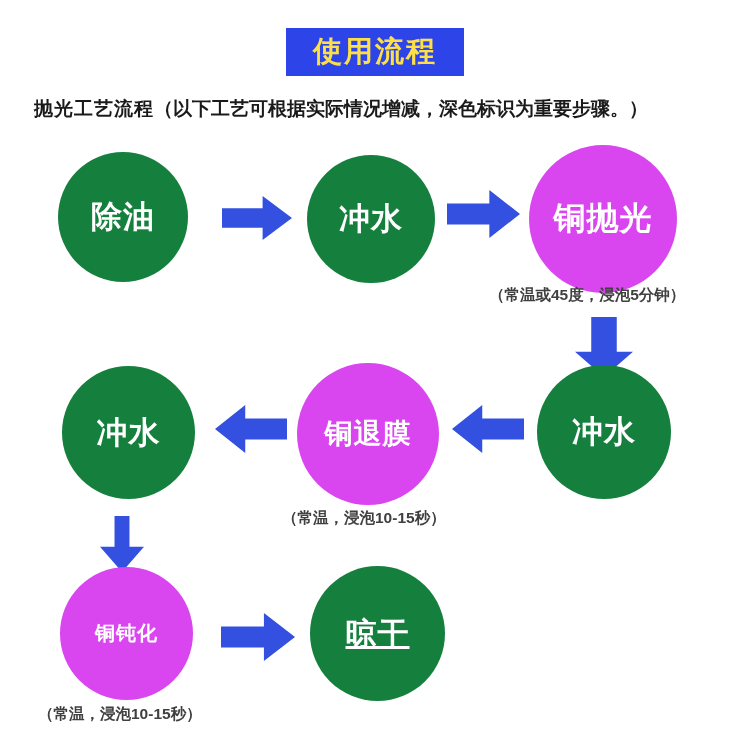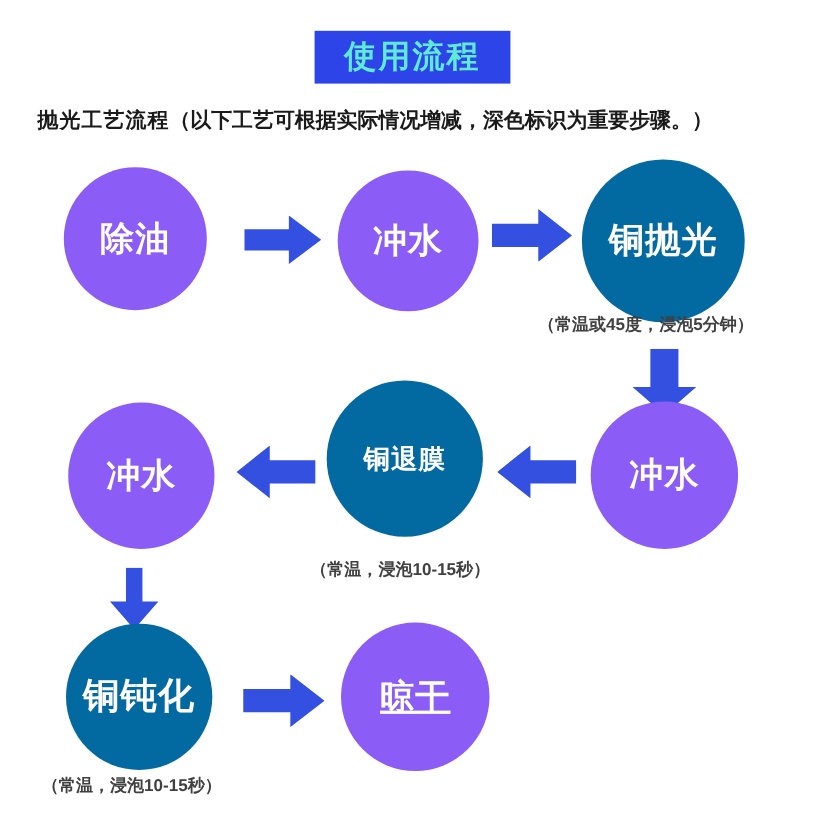--- a/index.html
+++ b/index.html
@@ -22,21 +22,21 @@
   .title-badge {
     position: absolute;
     left: 286px;
     top: 28px;
     width: 178px;
     height: 48px;
     background: #2D45E8;
     display: flex;
     align-items: center;
     justify-content: center;
-    color: #5eead4;
+    color: #fde047;
     font-size: 29px;
     font-weight: bold;
     letter-spacing: 2px;
   }
   .subtitle {
     position: absolute;
     left: 34px;
     top: 96px;
     width: 690px;
     color: #1a1a1a;
@@ -53,22 +53,22 @@
     position: absolute;
     border-radius: 50%;
     display: flex;
     align-items: center;
     justify-content: center;
     color: #ffffff;
     font-weight: bold;
     letter-spacing: 1px;
     box-sizing: border-box;
   }
-  .node.light { background: #8b5cf6; }
-  .node.dark  { background: #0369a1; }
+  .node.light { background: #15803d; }
+  .node.dark  { background: #d946ef; }
 
   
   .caption {
     position: absolute;
     color: #404040;
     font-size: 15.5px;
     font-weight: bold;
     white-space: nowrap;
   }
 
@@ -124,37 +124,37 @@
   </div>
 
   <div class="arrow down" style="left:575px; top:317px; width:58px; height:60px;"></div>
 
   <div class="node light" style="left:62px; top:366px; width:133px; height:133px; font-size:31px;">
     <span>冲水</span>
   </div>
 
   <div class="arrow left" style="left:215px; top:405px; width:72px; height:48px;"></div>
 
-  <div class="node dark" style="left:297px; top:346px; width:142px; height:142px; font-size:24px;">
+  <div class="node dark" style="left:297px; top:363px; width:142px; height:142px; font-size:28px;">
     <span>铜退膜</span>
   </div>
 
   <div class="caption" style="left:282px; top:508px;">
     <span>（常温，浸泡10-15秒）</span>
   </div>
 
   <div class="arrow left" style="left:452px; top:405px; width:72px; height:48px;"></div>
 
   <div class="node light" style="left:537px; top:365px; width:134px; height:134px; font-size:31px;">
     <span>冲水</span>
   </div>
 
   <div class="arrow down-slim" style="left:100px; top:516px; width:44px; height:56px;"></div>
 
-  <div class="node dark" style="left:60px; top:567px; width:133px; height:133px; font-size:33px;">
+  <div class="node dark" style="left:60px; top:567px; width:133px; height:133px; font-size:20px;">
     <span>铜钝化</span>
   </div>
 
   <div class="caption" style="left:38px; top:704px;">
     <span>（常温，浸泡10-15秒）</span>
   </div>
 
   <div class="arrow right" style="left:221px; top:613px; width:74px; height:48px;"></div>
 
   <div class="node light" style="left:310px; top:566px; width:135px; height:135px; font-size:31px;text-decoration:underline;">

